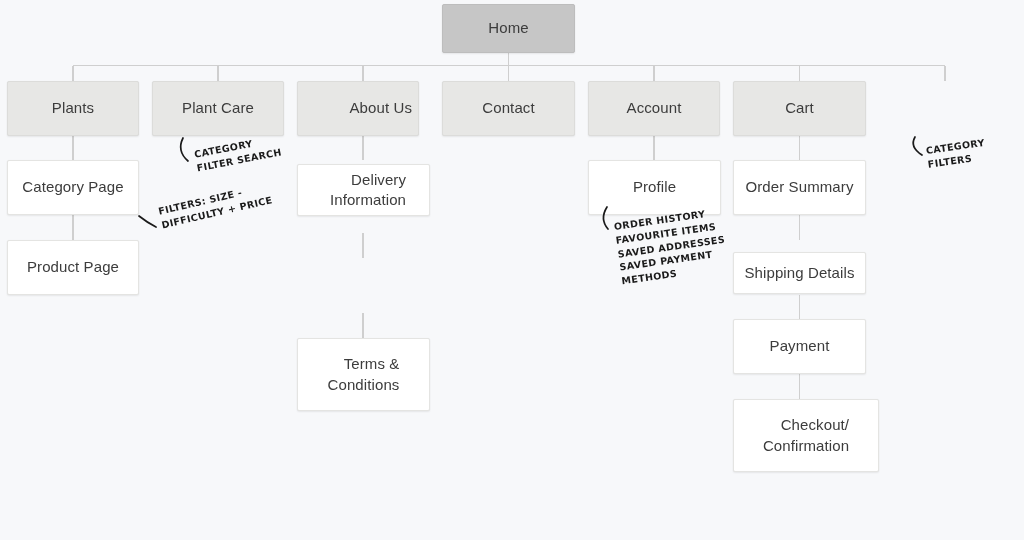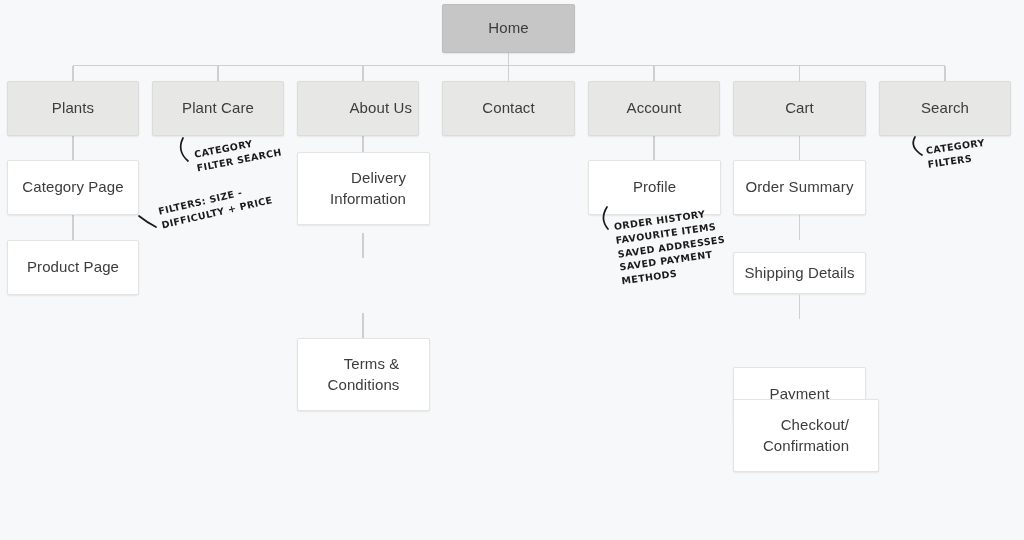--- a/index.html
+++ b/index.html
@@ -146,47 +146,44 @@
     </div>
     <div class="node level1" style="left: 442px; top: 81px; width: 133px; height: 55px;">
       <span class="label">Contact</span>
     </div>
     <div class="node level1" style="left: 588px; top: 81px; width: 132px; height: 55px;">
       <span class="label">Account</span>
     </div>
     <div class="node level1" style="left: 733px; top: 81px; width: 133px; height: 55px;">
       <span class="label">Cart</span>
     </div>
-    <div class="node level1" style="left: 879px; top: 81px; width: 132px; height: 55px;">
-      <span class="label">Search</span>
-    </div>
     <div class="node level2" style="left: 7px; top: 160px; width: 132px; height: 55px;">
       <span class="label">Category Page</span>
     </div>
     <div class="node level2" style="left: 7px; top: 240px; width: 132px; height: 55px;">
       <span class="label">Product Page</span>
     </div>
-    <div class="node level2" style="left: 297px; top: 152px; width: 133px; height: 73px; padding-left: 15px;">
+    <div class="node level2" style="left: 297px; top: 164px; width: 133px; height: 52px; padding-left: 15px;">
       <span class="label">Delivery
 Information</span>
     </div>
     <div class="node level2" style="left: 588px; top: 160px; width: 133px; height: 55px;">
       <span class="label">Profile</span>
     </div>
     <div class="node level2" style="left: 297px; top: 338px; width: 133px; height: 73px;">
       <span class="label">Terms &amp;
 Conditions</span>
     </div>
     <div class="node level2" style="left: 733px; top: 160px; width: 133px; height: 55px;">
       <span class="label">Order Summary</span>
     </div>
     <div class="node level2" style="left: 733px; top: 252px; width: 133px; height: 42px;">
       <span class="label">Shipping Details</span>
     </div>
-    <div class="node level2" style="left: 733px; top: 319px; width: 133px; height: 55px; margin-top: 48px;">
+    <div class="node level2" style="left: 733px; top: 319px; width: 133px; height: 55px;">
       <span class="label">Payment</span>
     </div>
     <div class="node level2" style="left: 733px; top: 399px; width: 146px; height: 73px;">
       <span class="label">Checkout/
 Confirmation</span>
     </div>
     <div class="anno-text" style="left: 193px; top: 148px; transform: rotate(-11deg);">CATEGORY
    FILTER SEARCH</div>
     <div class="anno-text" style="left: 157px; top: 205px; transform: rotate(-13deg);">FILTERS: SIZE -
   DIFFICULTY + PRICE</div>

